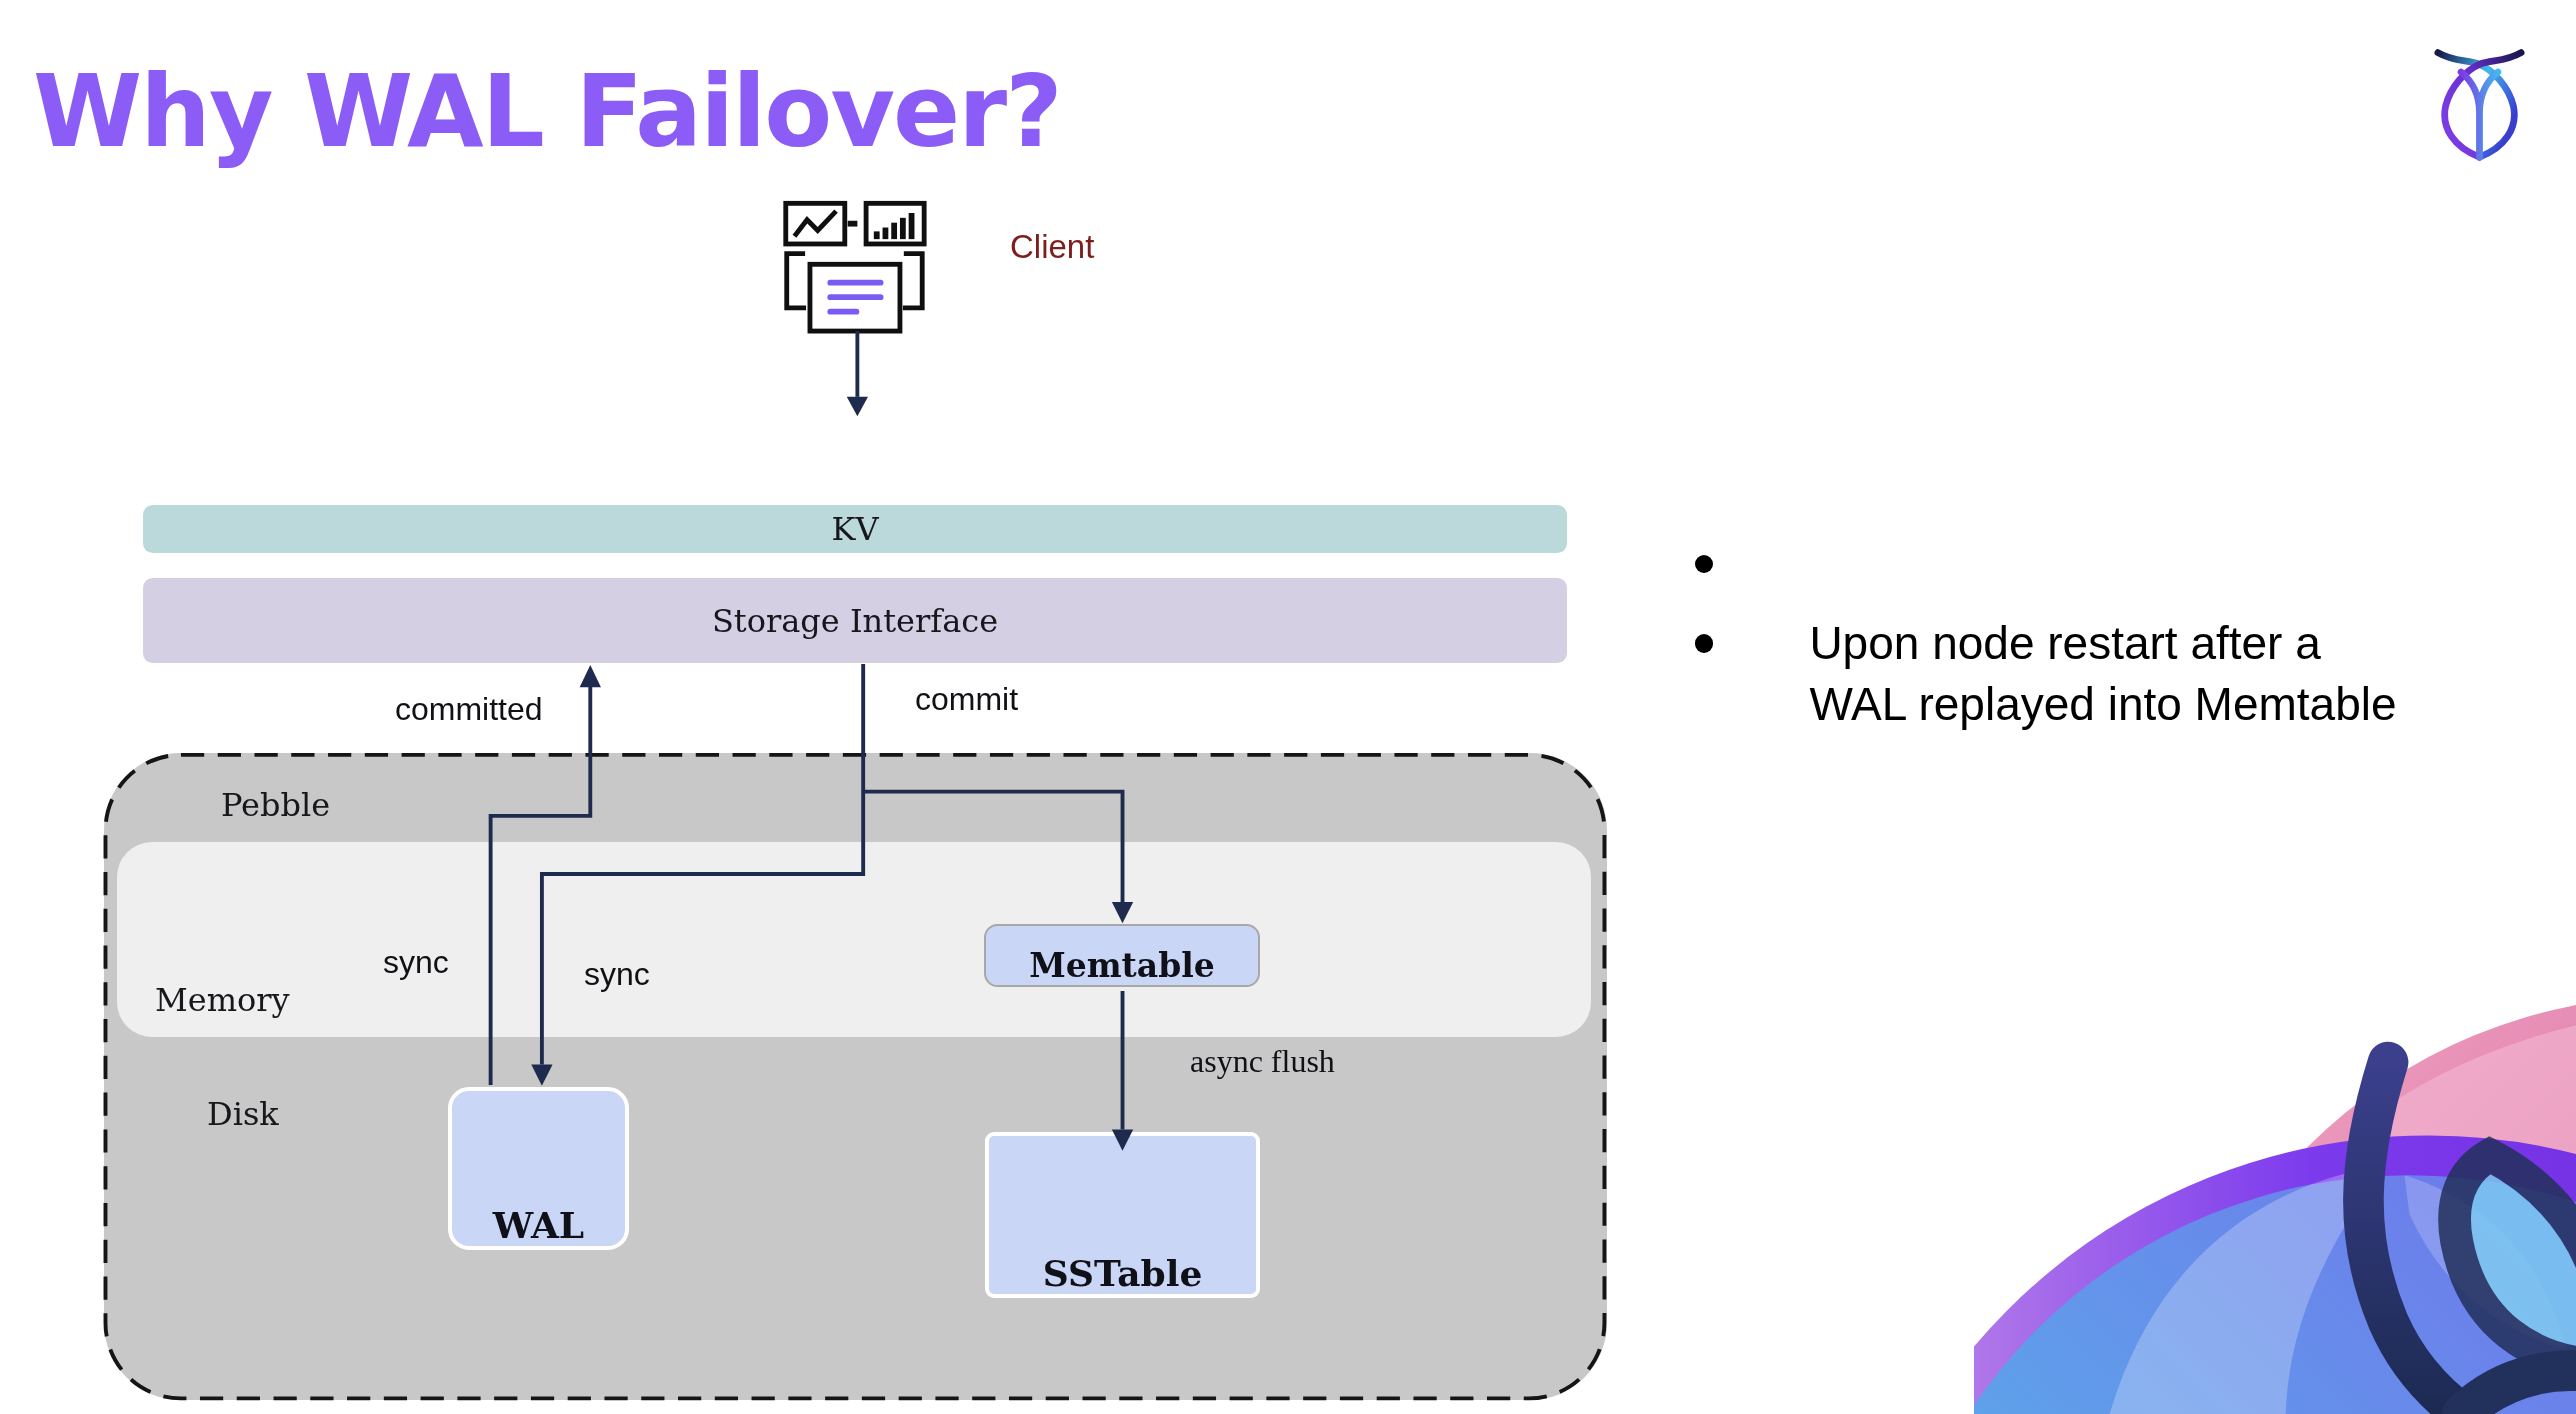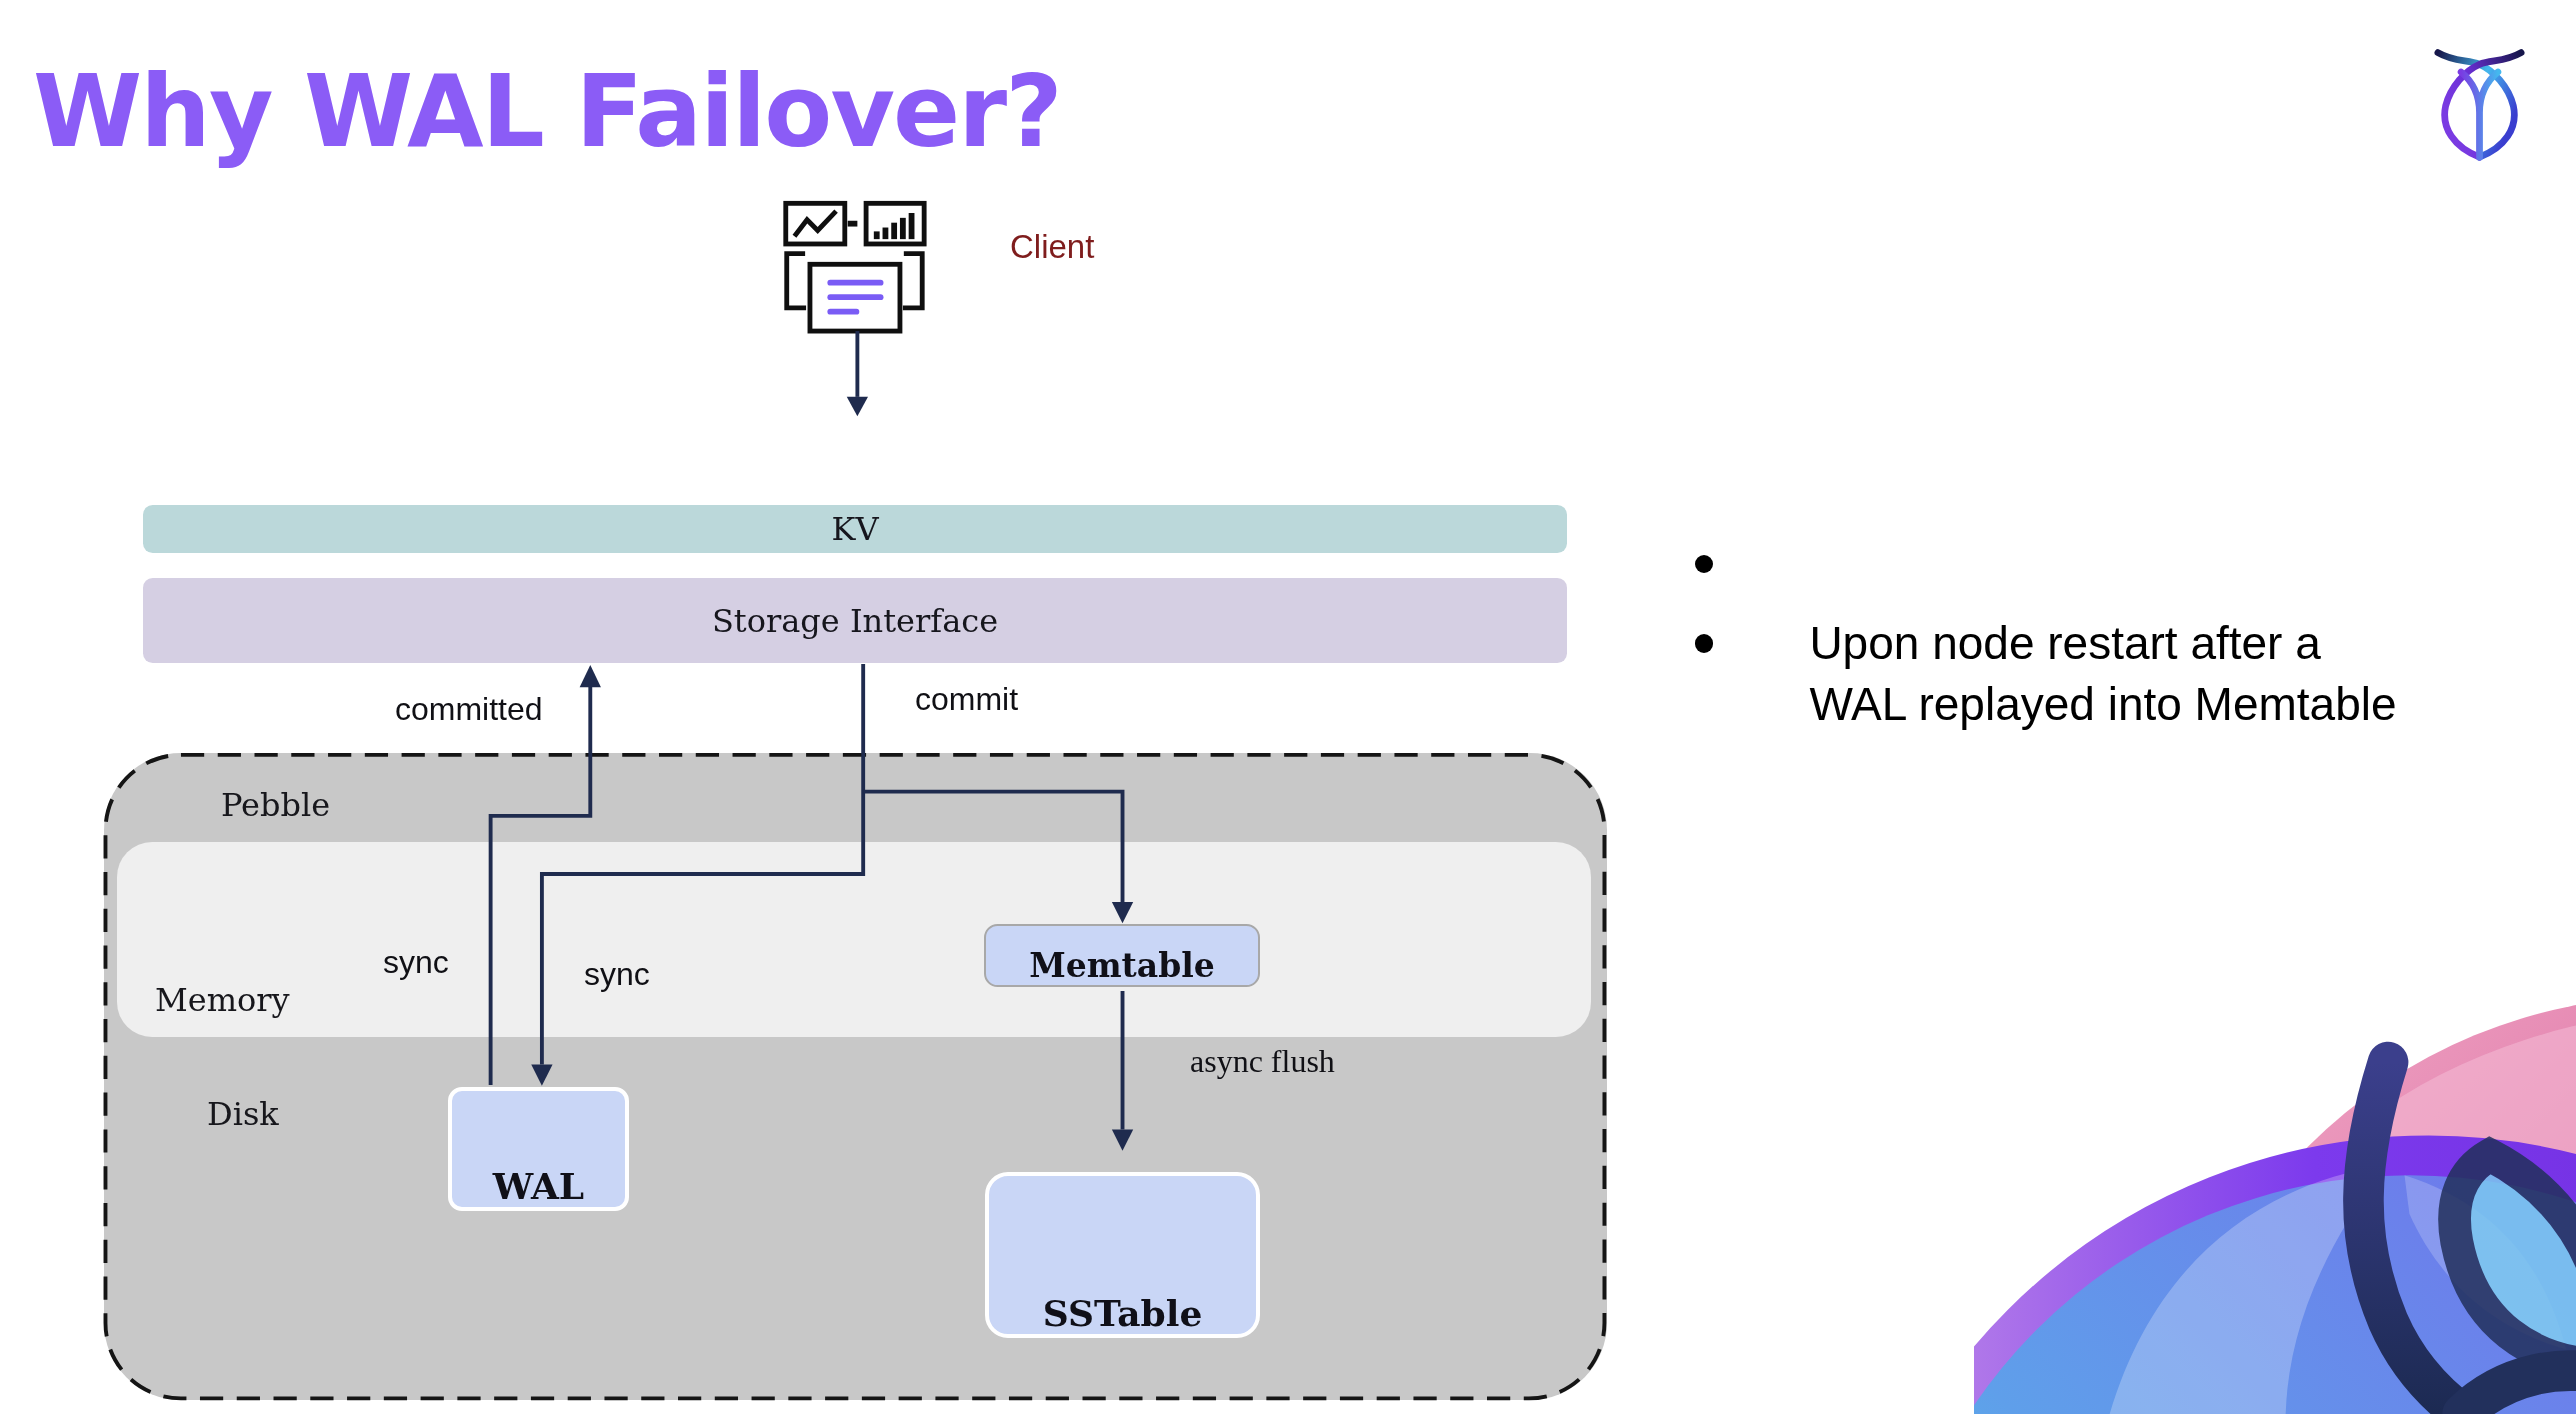--- a/index.html
+++ b/index.html
@@ -29,23 +29,23 @@
   #memory-band{left:117px;top:842px;width:1474px;height:195px;background:#EFEFEF;border-radius:35px;}
   .region-label{font-family:"DejaVu Serif","Liberation Serif",serif;font-size:32px;color:#17171c;}
   #pebble-label{left:221px;top:786px;}
   #memory-label{left:155px;top:981px;}
   #disk-label{left:207px;top:1095px;}
 
   
   .node{background:#C9D6F6;display:flex;align-items:flex-end;justify-content:center;
         font-family:"DejaVu Serif","Liberation Serif",serif;font-weight:bold;color:#101018;
         box-sizing:border-box;}
-  #node-wal{left:448px;top:1087px;width:181px;height:124px;border:4.8px solid #ffffff;border-radius:14px;font-size:36px;}
+  #node-wal{left:448px;top:1087px;width:181px;height:163px;border:4.8px solid #ffffff;border-radius:21px;font-size:36px;}
   #node-memtable{left:984px;top:924px;width:276px;height:63px;border:2.9px solid #A8A8A8;border-radius:13.5px;font-size:33px;}
-  #node-sstable{left:985px;top:1172px;width:275px;height:166px;border:4.8px solid #ffffff;border-radius:23px;font-size:36px;}
+  #node-sstable{left:985px;top:1132px;width:275px;height:166px;border:4.8px solid #ffffff;border-radius:9px;font-size:36px;}
 
   
   .edge-label{font-size:32px;color:#101015;}
   #lbl-committed{left:395px;top:691px;}
   #lbl-commit{left:915px;top:681px;}
   #lbl-sync-left{left:383px;top:944px;}
   #lbl-sync-right{left:584px;top:956px;}
   #lbl-async{left:1190px;top:1043px;font-family:Liberation Serif, serif;}
 
   

